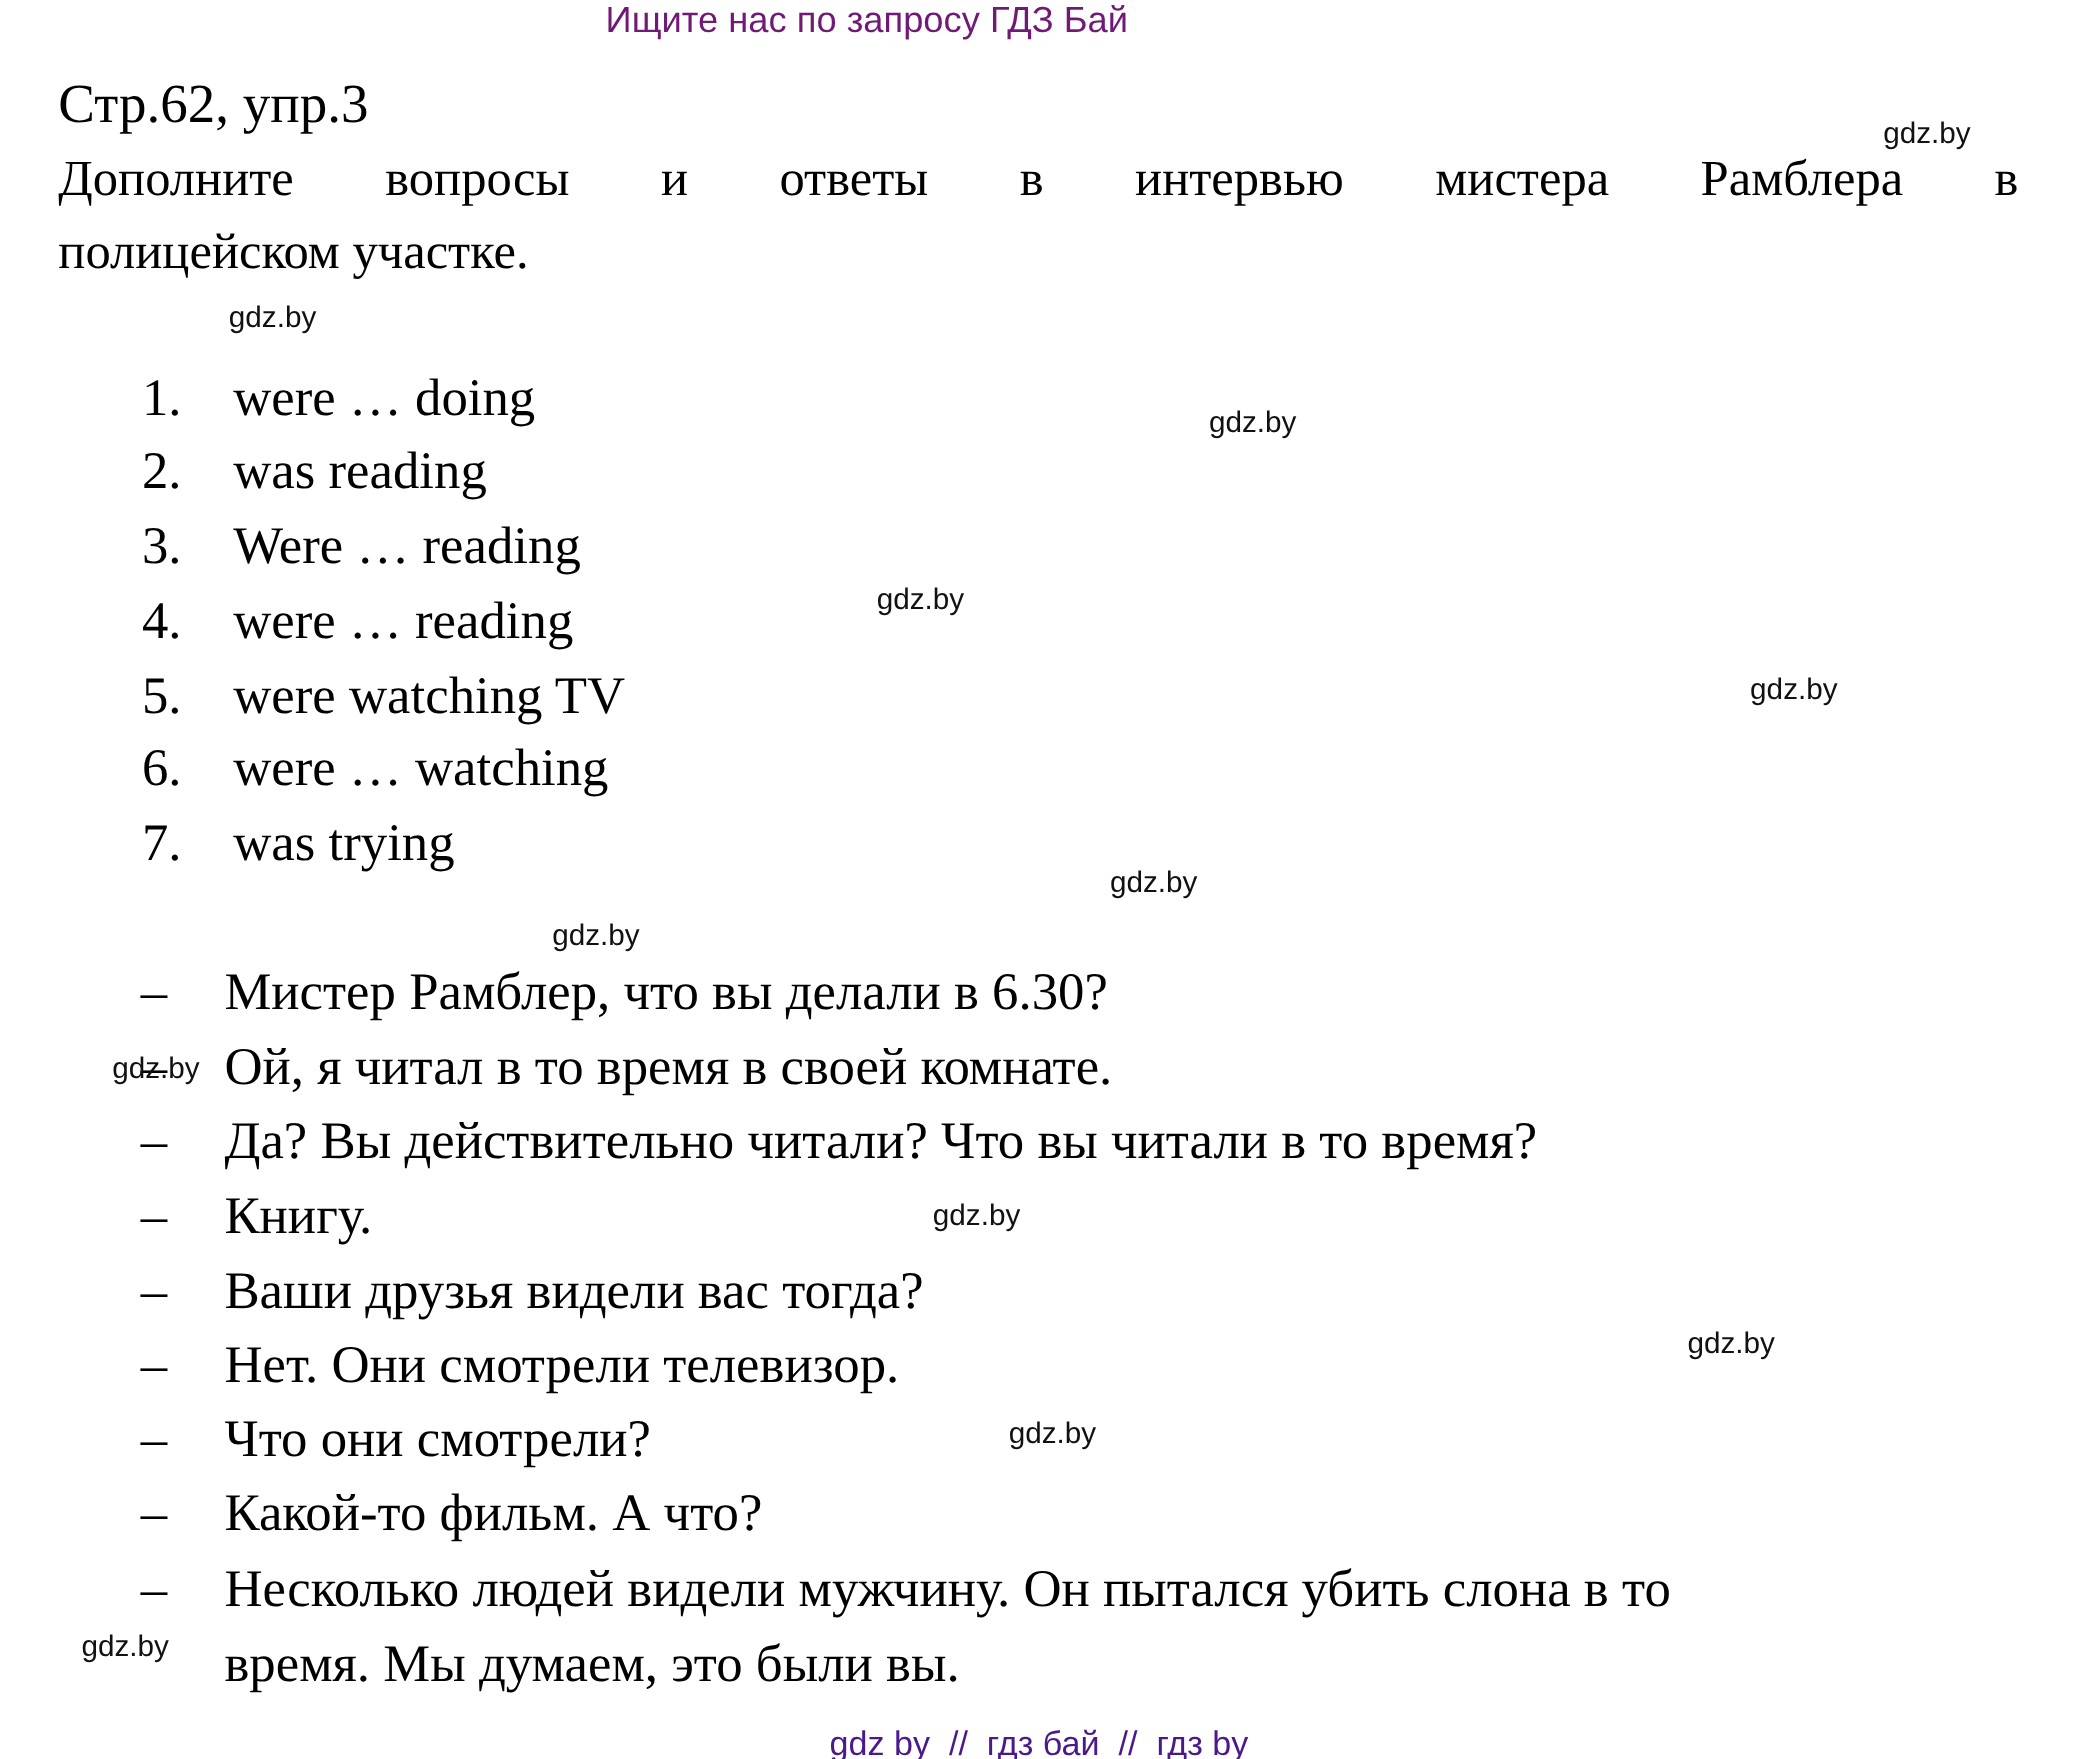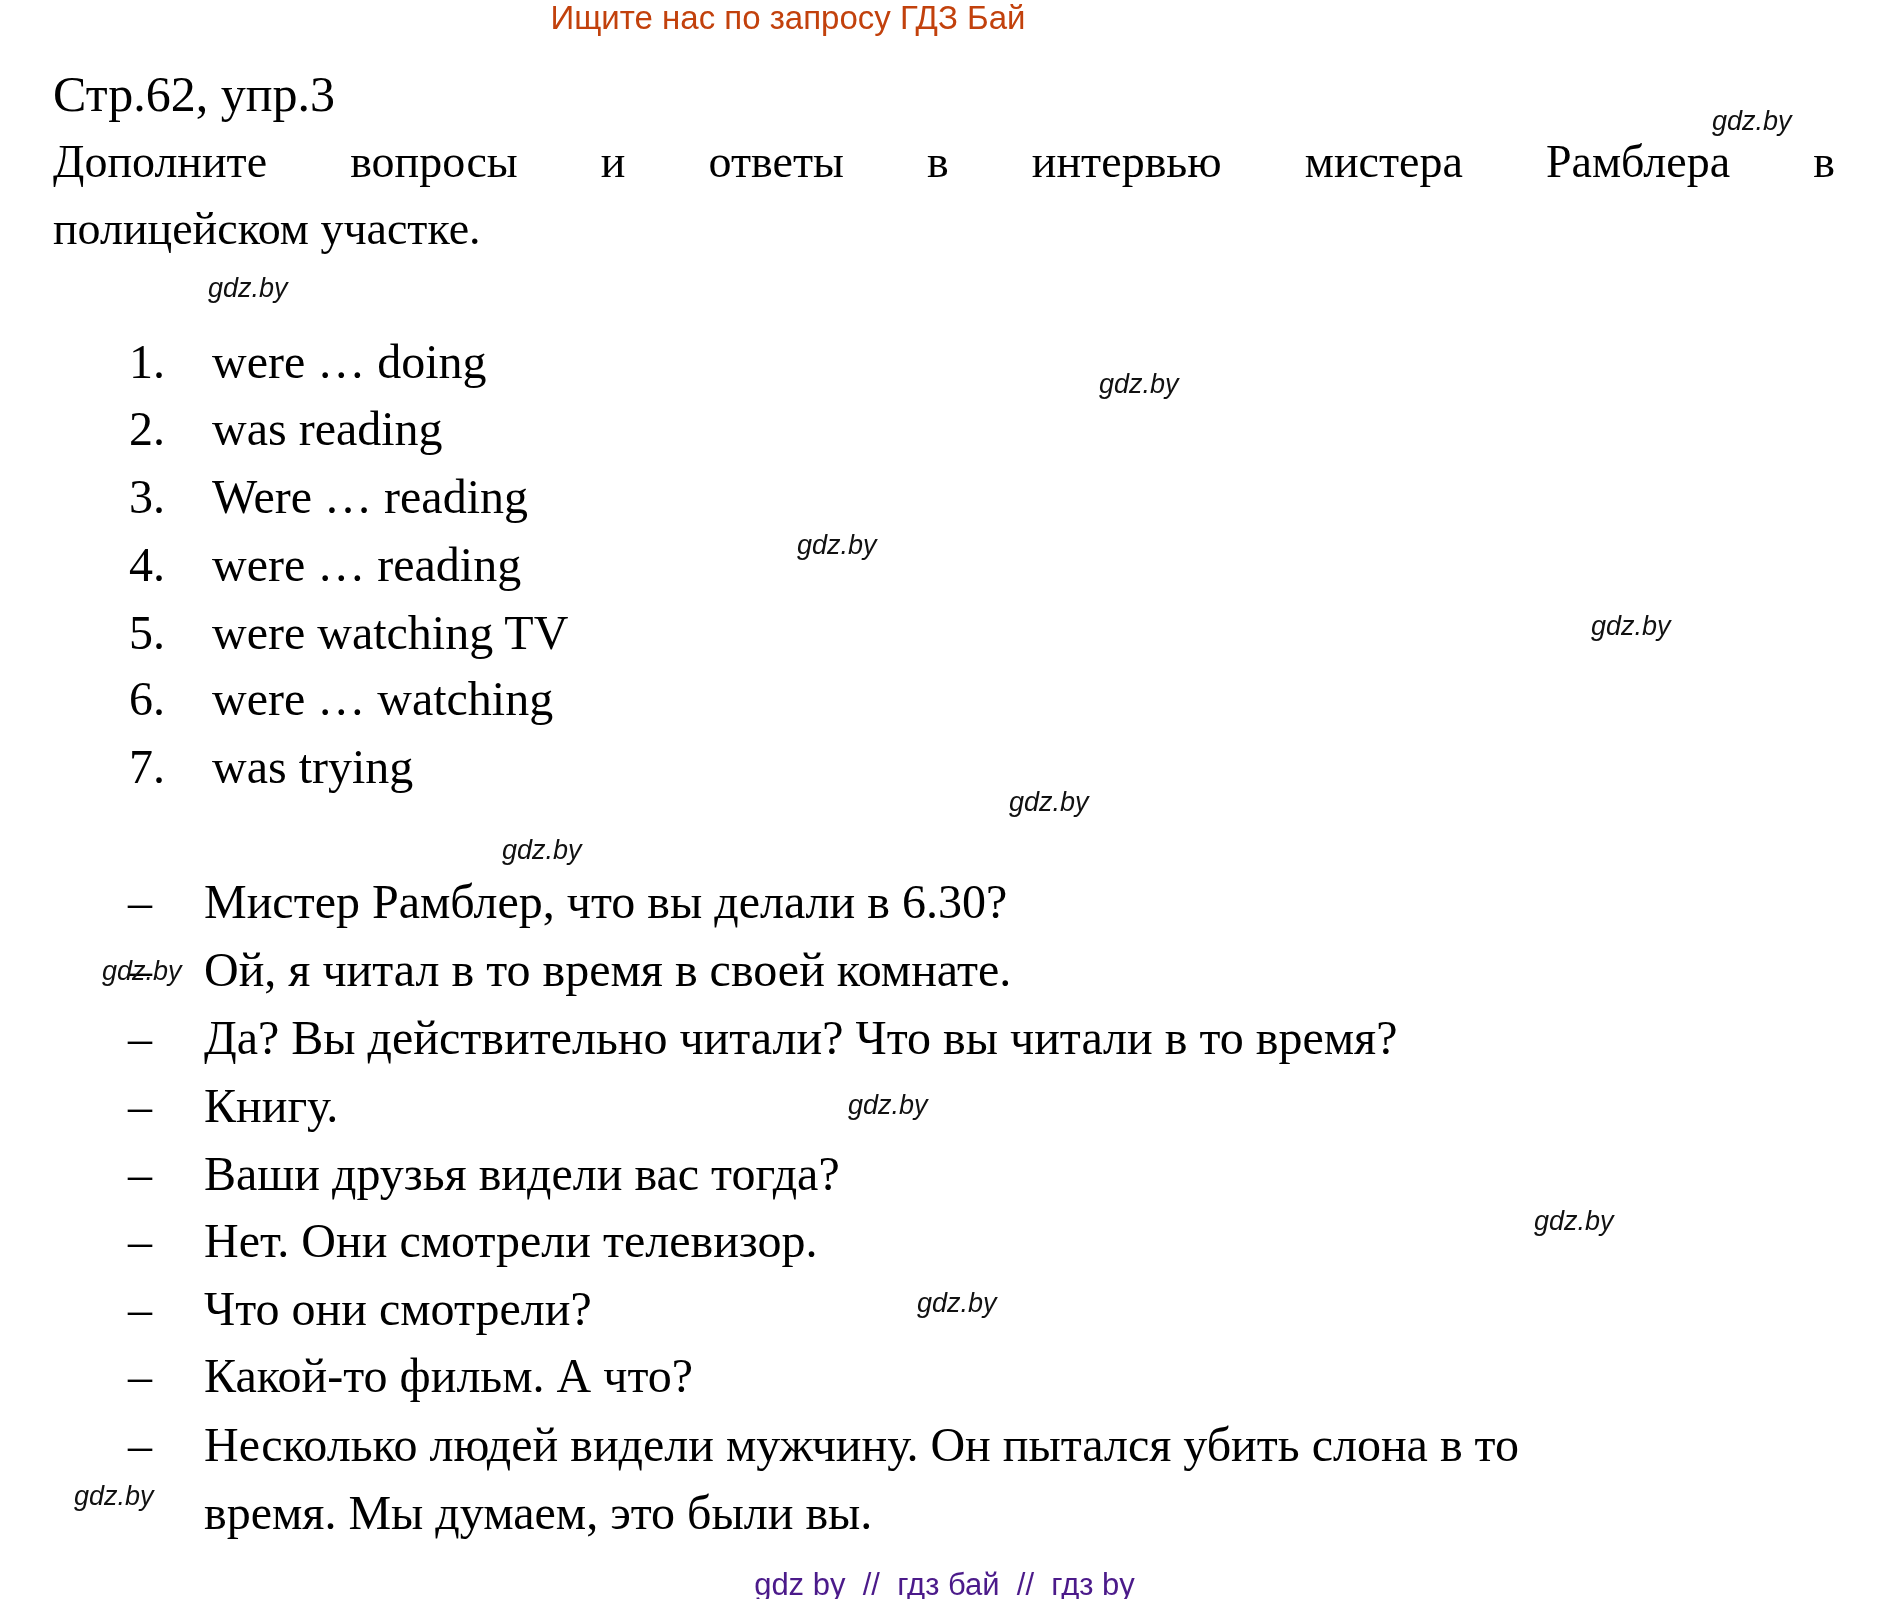--- a/index.html
+++ b/index.html
@@ -1,29 +1,29 @@
 <!DOCTYPE html>
 <html><head>
 <meta charset="utf-8">
 <style>
   html, body { margin:0; padding:0; background:#ffffff; }
   body { width:1889px; height:1599px; position:relative; overflow:hidden; }
   .serif { font-family: "Liberation Serif", "DejaVu Serif", serif; color:#000; }
   .sans { font-family: "Liberation Sans", "DejaVu Sans", sans-serif; }
   .abs { position:absolute; white-space:nowrap; }
-  .header { top:0; left:0; width:1576px; text-align:center; font-size:33px; line-height:36px; color:#c2410c; }
+  .header { top:0; left:0; width:1576px; text-align:center; font-size:33px; line-height:36px; color:#701a75; }
   .title { left:53px; top:64px; font-size:50px; font-weight:normal; line-height:60px; }
   .para { left:53px; top:128px; width:1782px; font-size:46px; line-height:67px; white-space:normal; text-align:justify; text-align-last:left; }
   .para .l1 { display:block; text-align:justify; text-align-last:justify; }
   .list-num { position:absolute; left:129px; }
   .list-text { position:absolute; left:212px; }
   .dlg-dash { position:absolute; left:128px; }
   .dlg-text { position:absolute; left:204px; }
   .row { position:absolute; left:0; width:1889px; height:64px; font-size:48px; line-height:64px; }
-  .wm { font-size:27px; line-height:30px; color:#111;font-style:italic; }
+  .wm { font-size:27px; line-height:30px; color:#111; }
   .footer { top:1567px; left:0; width:1889px; text-align:center; font-size:31px; line-height:36px; color:#4b1a8a; }
 </style>
 </head>
 <body>
 
 <div class="abs header sans">Ищите нас по запросу ГДЗ Бай</div>
 
 <div class="abs title serif">Стр.62, упр.3</div>
 
 <div class="abs para serif">

